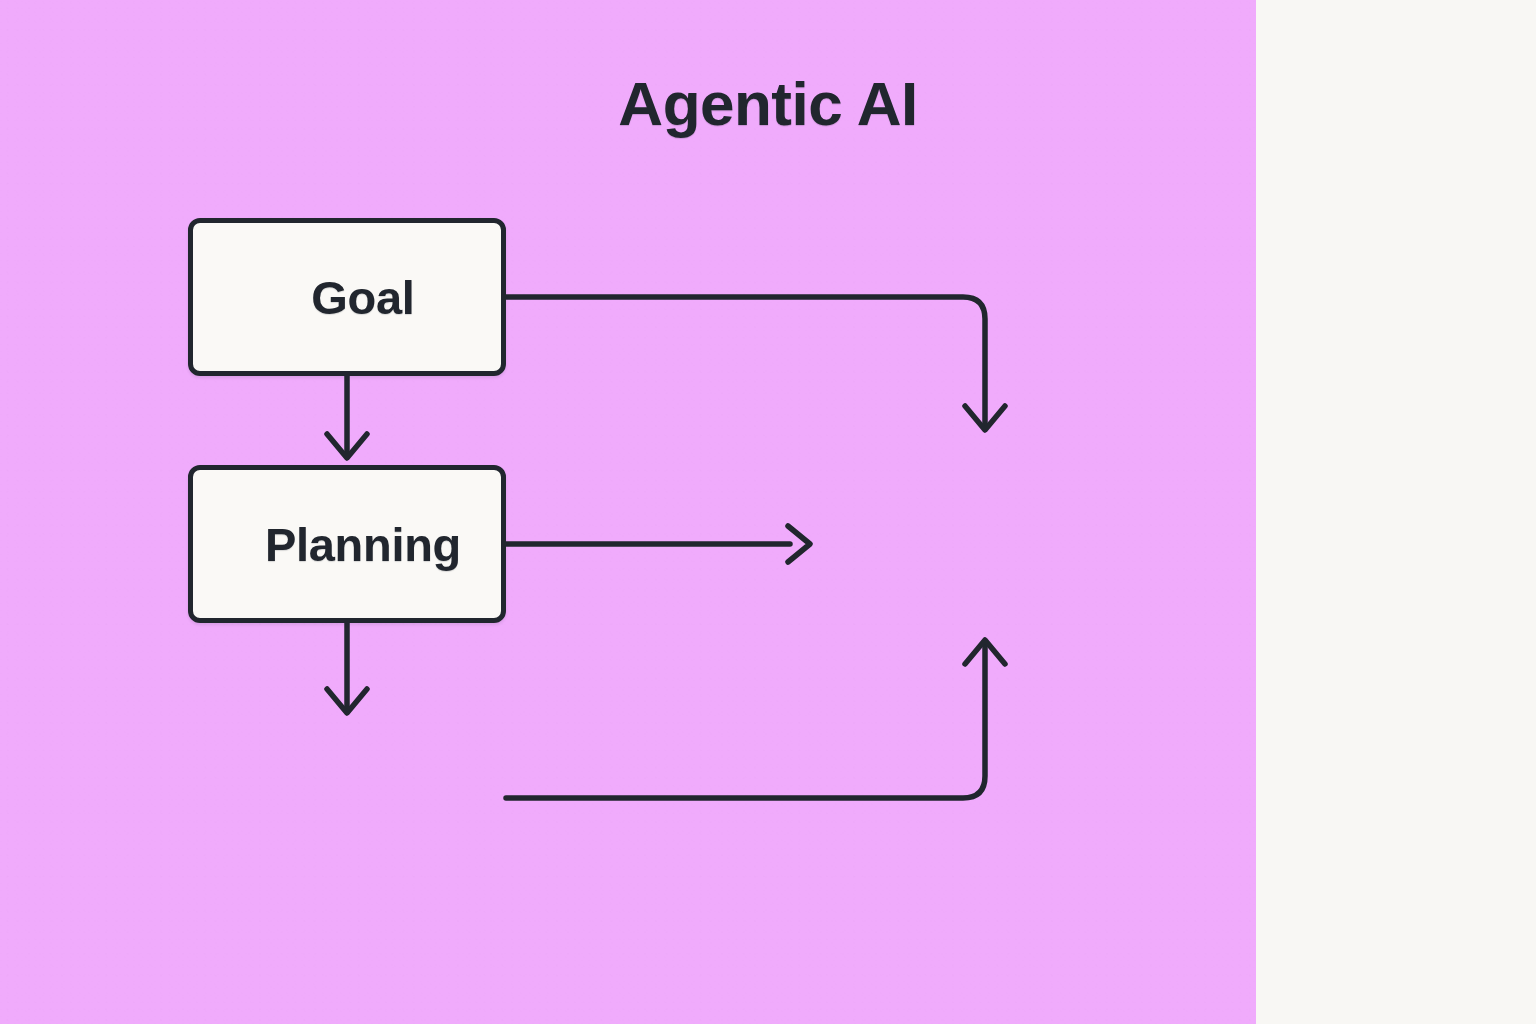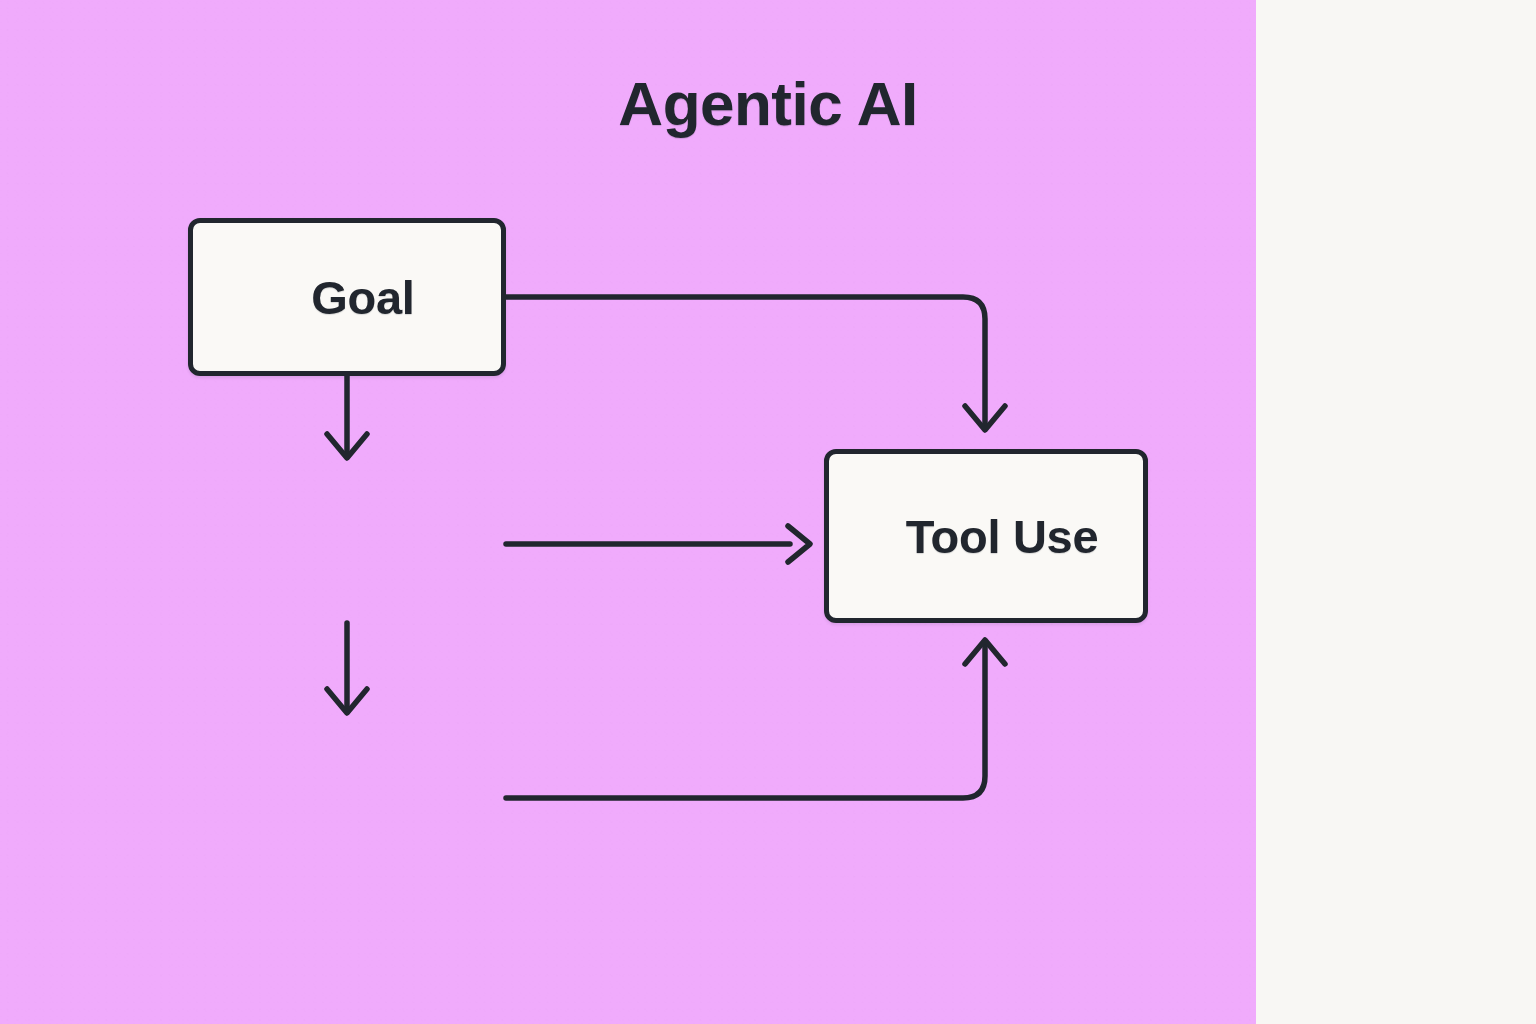--- a/index.html
+++ b/index.html
@@ -117,19 +117,19 @@
 
     </g>
   </svg>
 
   <div class="diagram-title">Agentic AI</div>
 
   <div class="node" id="node-goal">
     <span class="node-label">Goal</span>
   </div>
 
+  <div class="node" id="node-planning">
+    <span class="node-label">Planning</span>
+  </div>
 
 
-  <div class="node" id="node-tooluse">
-    <span class="node-label">Tool Use</span>
-  </div>
 
 </div>
 
 </body></html>

